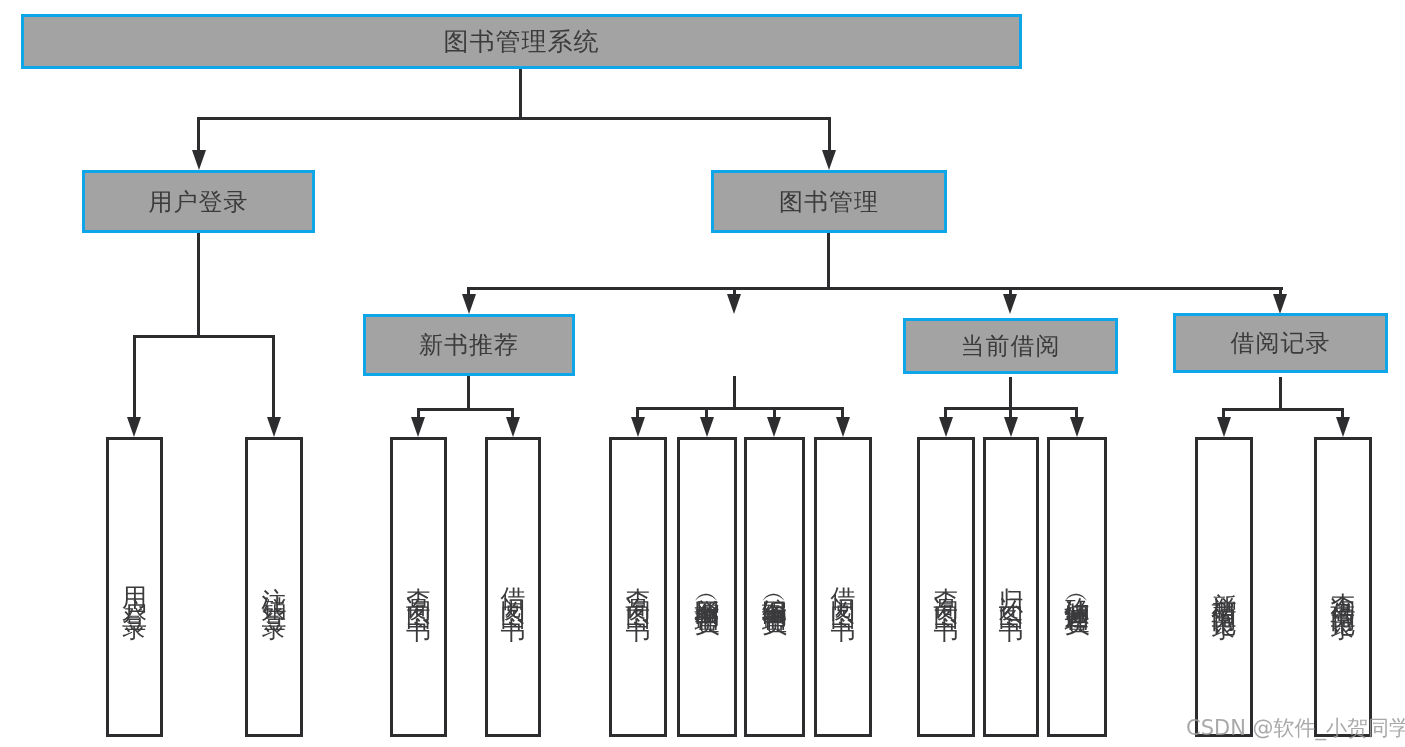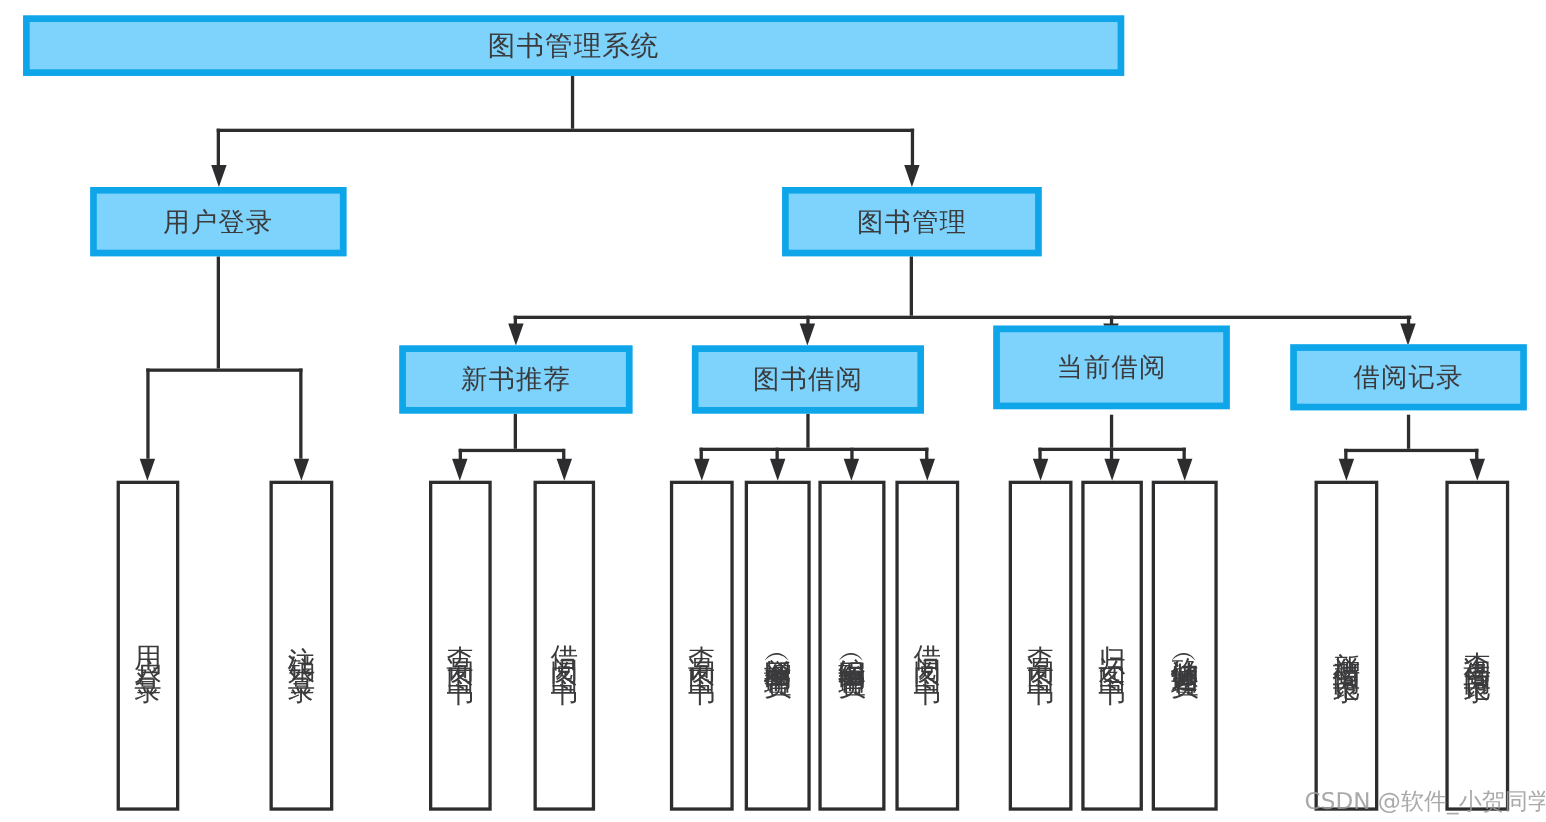--- a/index.html
+++ b/index.html
@@ -7,22 +7,22 @@
     position:relative;
     width:1405px;height:747px;
     background:#ffffff;
     font-family:"DejaVu Sans","Liberation Sans",sans-serif;
     overflow:hidden;
   }
   
   .hnode{
     position:absolute;
     box-sizing:border-box;
-    border:6px solid #0ea5e9;
-    background:#7dd3fc;
+    border:3px solid #0ea5e9;
+    background:#a3a3a3;
     display:flex;align-items:center;justify-content:center;
     font-size:24px;color:#3b3b3d;
     letter-spacing:1px;
     white-space:nowrap;
     font-family:Liberation Mono, monospace;
   }
   .hnode.title{font-size:25px;}
   .vnode{
     position:absolute;
     box-sizing:border-box;
@@ -119,22 +119,21 @@
   <div class="ar" style="left:1217px;top:417px;"></div>
   <div class="vl" style="left:1341px;top:408px;height:12px;"></div>
   <div class="ar" style="left:1336px;top:417px;"></div>
 
   <div class="hnode title" style="left:21px;top:14px;width:1001px;height:55px;">图书管理系统</div>
 
   <div class="hnode" style="left:82px;top:170px;width:233px;height:63px;">用户登录</div>
   <div class="hnode" style="left:711px;top:170px;width:236px;height:63px;">图书管理</div>
 
   <div class="hnode" style="left:363px;top:314px;width:212px;height:62px;">新书推荐</div>
-  <div class="hnode" style="left:629px;top:314px;width:211px;height:62px;">图书借阅</div>
-  <div class="hnode" style="left:903px;top:296px;width:215px;height:76px;">当前借阅</div>
+  <div class="hnode" style="left:903px;top:318px;width:215px;height:56px;">当前借阅</div>
   <div class="hnode" style="left:1173px;top:313px;width:215px;height:60px;">借阅记录</div>
 
   <div class="vnode v4" style="left:106px;top:437px;width:57px;height:300px;">
     <span>用户登录</span>
   </div>
   <div class="vnode v4" style="left:245px;top:437px;width:58px;height:300px;">
     <span>注销登录</span>
   </div>
 
   <div class="vnode v4" style="left:390px;top:437px;width:57px;height:300px;">

